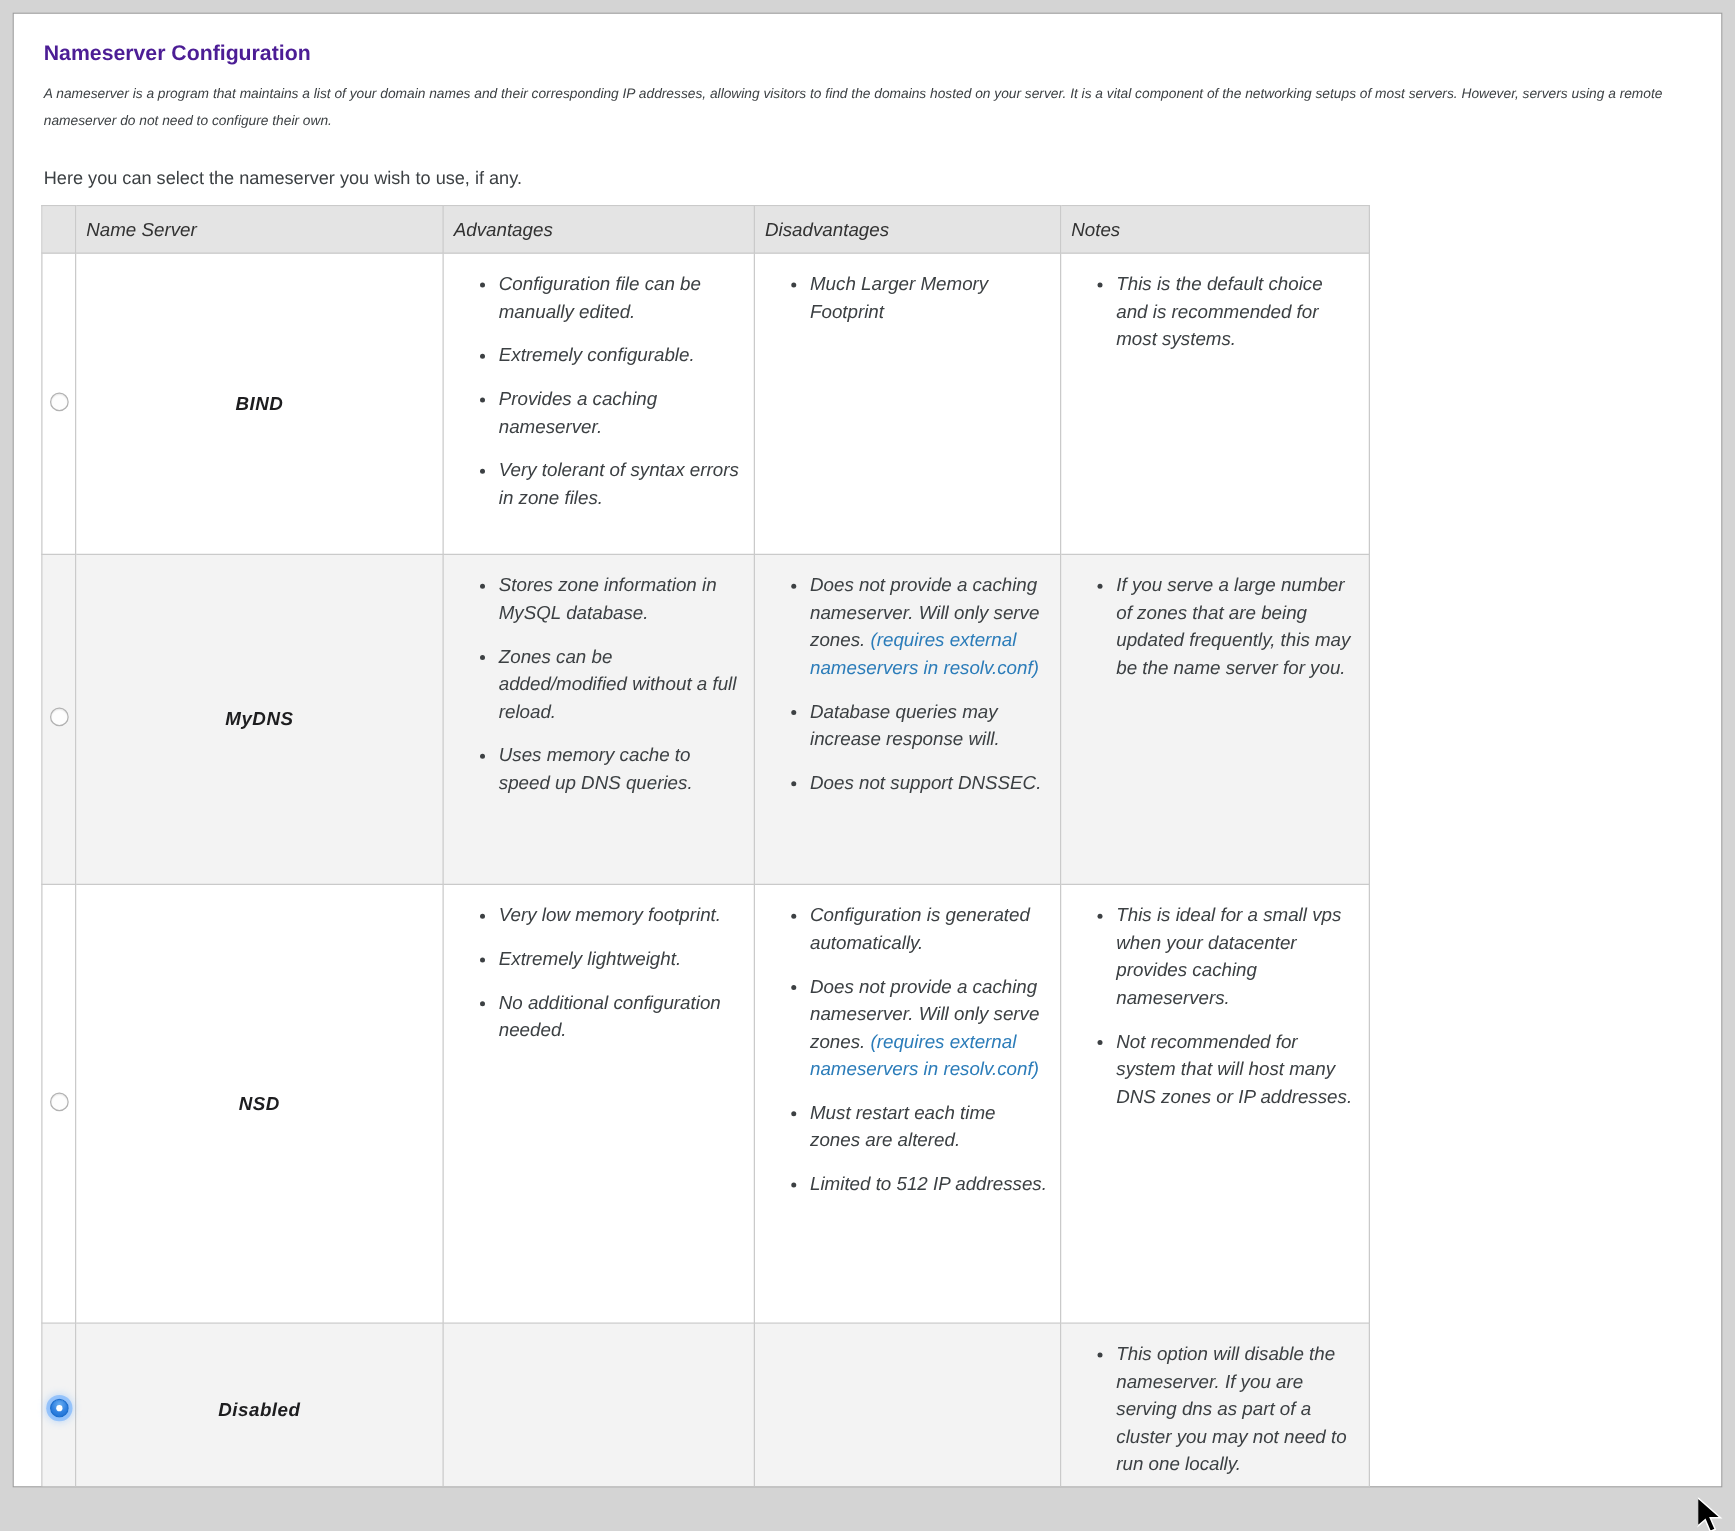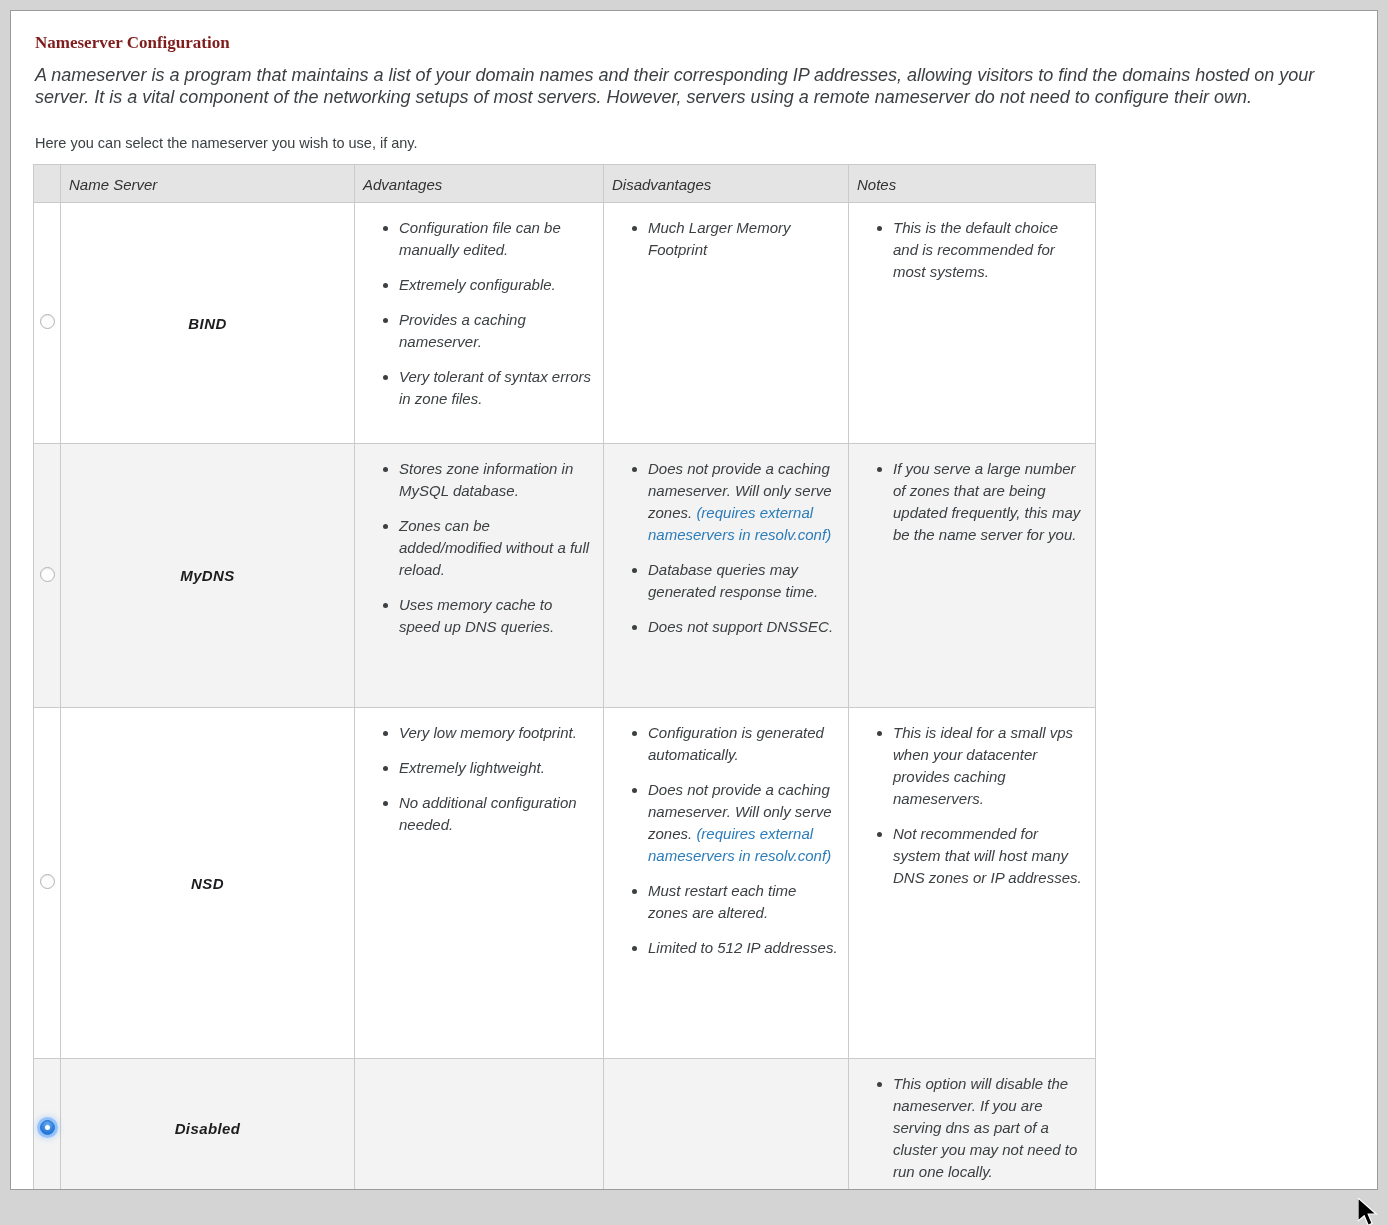--- a/index.html
+++ b/index.html
@@ -16,27 +16,26 @@
     left: 10px; top: 10px;
     width: 1368px; height: 1180px;
     background: #ffffff;
     border: 1px solid #9b9b9b;
     padding: 12px 24px;
     overflow: hidden;
   }
   h1.page-title {
     font-size: 17px;
     font-weight: bold;
-    color: #7f1d1d;
+    color: #4c1d95;
     margin: 10px 0 11px 0;
-    font-family: Liberation Serif, serif;
   }
   p.desc {
     font-style: italic;
-    font-size: 18px;
+    font-size: 11px;
     line-height: 22px;
     color: #3c4043;
     margin: 0 0 0 0;
     max-width: 1310px;
   }
   p.instruction {
     font-size: 14.5px;
     color: #3c4043;
     margin: 27px 0 13px 0;
   }
@@ -174,21 +173,21 @@
           <td class="list-cell">
             <ul>
               <li>Stores zone information in MySQL database.</li>
               <li>Zones can be added/modified without a full reload.</li>
               <li>Uses memory cache to speed up DNS queries.</li>
             </ul>
           </td>
           <td class="list-cell">
             <ul>
               <li>Does not provide a caching nameserver. Will only serve zones. <a>(requires external nameservers in resolv.conf)</a></li>
-              <li>Database queries may generated response time.</li>
+              <li>Database queries may increase response will.</li>
               <li>Does not support DNSSEC.</li>
             </ul>
           </td>
           <td class="list-cell">
             <ul>
               <li>If you serve a large number of zones that are being updated frequently, this may be the name server for you.</li>
             </ul>
           </td>
         </tr>
         <tr style="height: 351px;">

